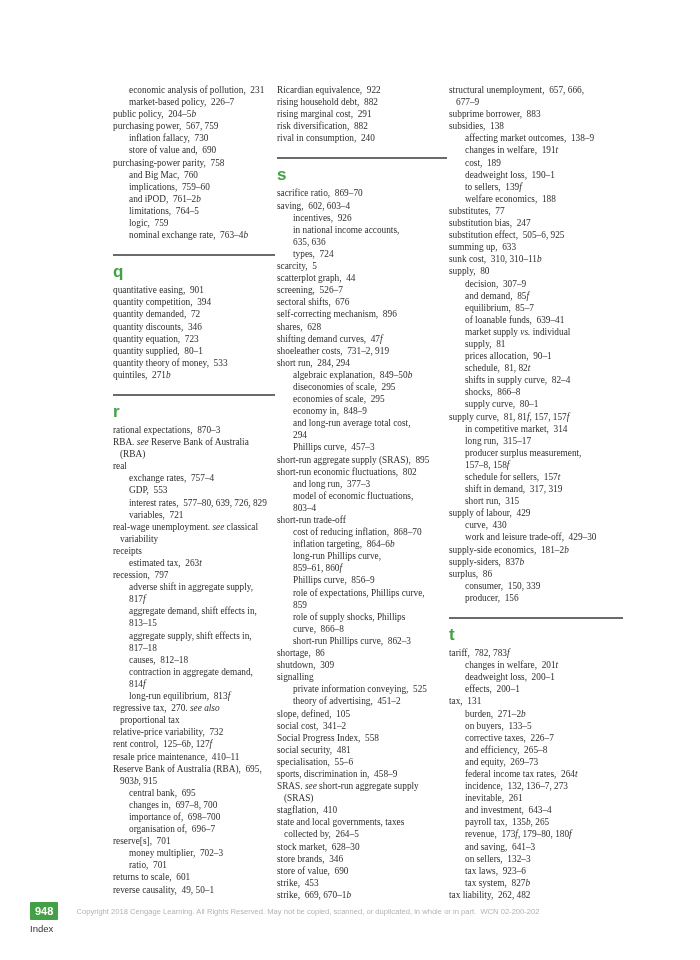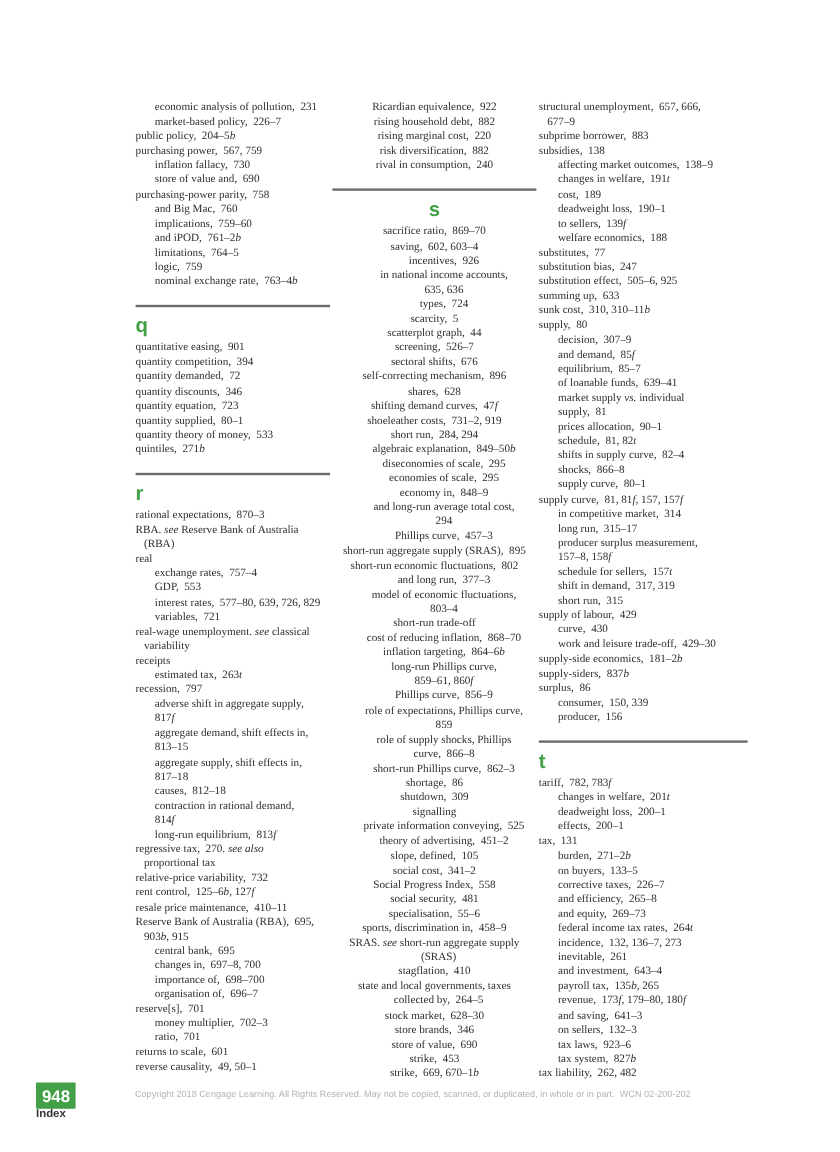--- a/index.html
+++ b/index.html
@@ -3,45 +3,44 @@
 <meta charset="utf-8">
 <style>
   html,body{margin:0;padding:0;}
   body{
     width:700px;height:960px;position:relative;background:#ffffff;
     font-family:"Liberation Serif", serif;color:#2e2e2e;overflow:hidden;
   }
   .page{position:absolute;inset:0;background:#ffffff;}
   .col{position:absolute;top:65px;font-size:9.3px;line-height:12.1px;margin-top:19px;}
   .col-1{left:113px;width:162px;}
-  .col-2{left:277px;width:170px;text-align:center;}
+  .col-2{left:277px;width:170px;}
   .col-3{left:449px;width:174px;}
   .line{white-space:pre;}
   .line.cont{padding-left:7px;}
   .line.sub{padding-left:16px;}
   .head{margin-top:13px;}
   .rule{border-top:2px solid #6a6a6a;width:100%;height:0;}
   .letter{
     font-family:"Liberation Sans", sans-serif;font-weight:bold;
     font-size:17px;line-height:19px;margin:6px 0 3px 0;color:#43a047;
   }
   .footer-badge{
     position:absolute;left:30px;top:902px;background:#43a047;color:#ffffff;
-    font-family:"Liberation Sans", sans-serif;font-weight:bold;font-size:14px;
+    font-family:"Liberation Sans", sans-serif;font-weight:bold;font-size:11px;
     padding:3px 5px;border-radius:1px;
   }
   .footer-label{
     position:absolute;left:30px;top:923px;color:#333333;
-    font-family:"Liberation Sans", sans-serif;font-weight:bold;font-size:9.5px;
+    font-family:"Liberation Sans", sans-serif;font-weight:normal;font-size:9.5px;
   }
   .footer-copyright{
     position:absolute;left:0;top:907px;width:616px;text-align:center;
     font-family:"Liberation Sans", sans-serif;font-size:7.6px;color:#b3b3b3;
     white-space:pre;
-    padding-left:36px;
   }
   i{font-style:italic;}
 </style>
 </head>
 <body>
 
 <div class="page">
   <div class="col col-1">
       <div class="line sub">economic analysis of pollution,  231</div>
       <div class="line sub">market-based policy,  226–7</div>
@@ -85,21 +84,21 @@
       <div class="line main">receipts</div>
       <div class="line sub">estimated tax,  263<i>t</i></div>
       <div class="line main">recession,  797</div>
       <div class="line sub">adverse shift in aggregate supply,</div>
       <div class="line sub">817<i>f</i></div>
       <div class="line sub">aggregate demand, shift effects in,</div>
       <div class="line sub">813–15</div>
       <div class="line sub">aggregate supply, shift effects in,</div>
       <div class="line sub">817–18</div>
       <div class="line sub">causes,  812–18</div>
-      <div class="line sub">contraction in rational demand,</div>
+      <div class="line sub">contraction in aggregate demand,</div>
       <div class="line sub">814<i>f</i></div>
       <div class="line sub">long-run equilibrium,  813<i>f</i></div>
       <div class="line main">regressive tax,  270. <i>see also</i></div>
       <div class="line cont">proportional tax</div>
       <div class="line main">relative-price variability,  732</div>
       <div class="line main">rent control,  125–6<i>b</i>, 127<i>f</i></div>
       <div class="line main">resale price maintenance,  410–11</div>
       <div class="line main">Reserve Bank of Australia (RBA),  695,</div>
       <div class="line cont">903<i>b</i>, 915</div>
       <div class="line sub">central bank,  695</div>
@@ -108,21 +107,21 @@
       <div class="line sub">organisation of,  696–7</div>
       <div class="line main">reserve[s],  701</div>
       <div class="line sub">money multiplier,  702–3</div>
       <div class="line sub">ratio,  701</div>
       <div class="line main">returns to scale,  601</div>
       <div class="line main">reverse causality,  49, 50–1</div>
     </div>
   <div class="col col-2">
       <div class="line main">Ricardian equivalence,  922</div>
       <div class="line main">rising household debt,  882</div>
-      <div class="line main">rising marginal cost,  220</div>
+      <div class="line main">rising marginal cost,  291</div>
       <div class="line main">risk diversification,  882</div>
       <div class="line main">rival in consumption,  240</div>
       <div class="head">
         <div class="rule"></div>
         <div class="letter">s</div>
       </div>
       <div class="line main">sacrifice ratio,  869–70</div>
       <div class="line main">saving,  602, 603–4</div>
       <div class="line sub">incentives,  926</div>
       <div class="line sub">in national income accounts,</div>

